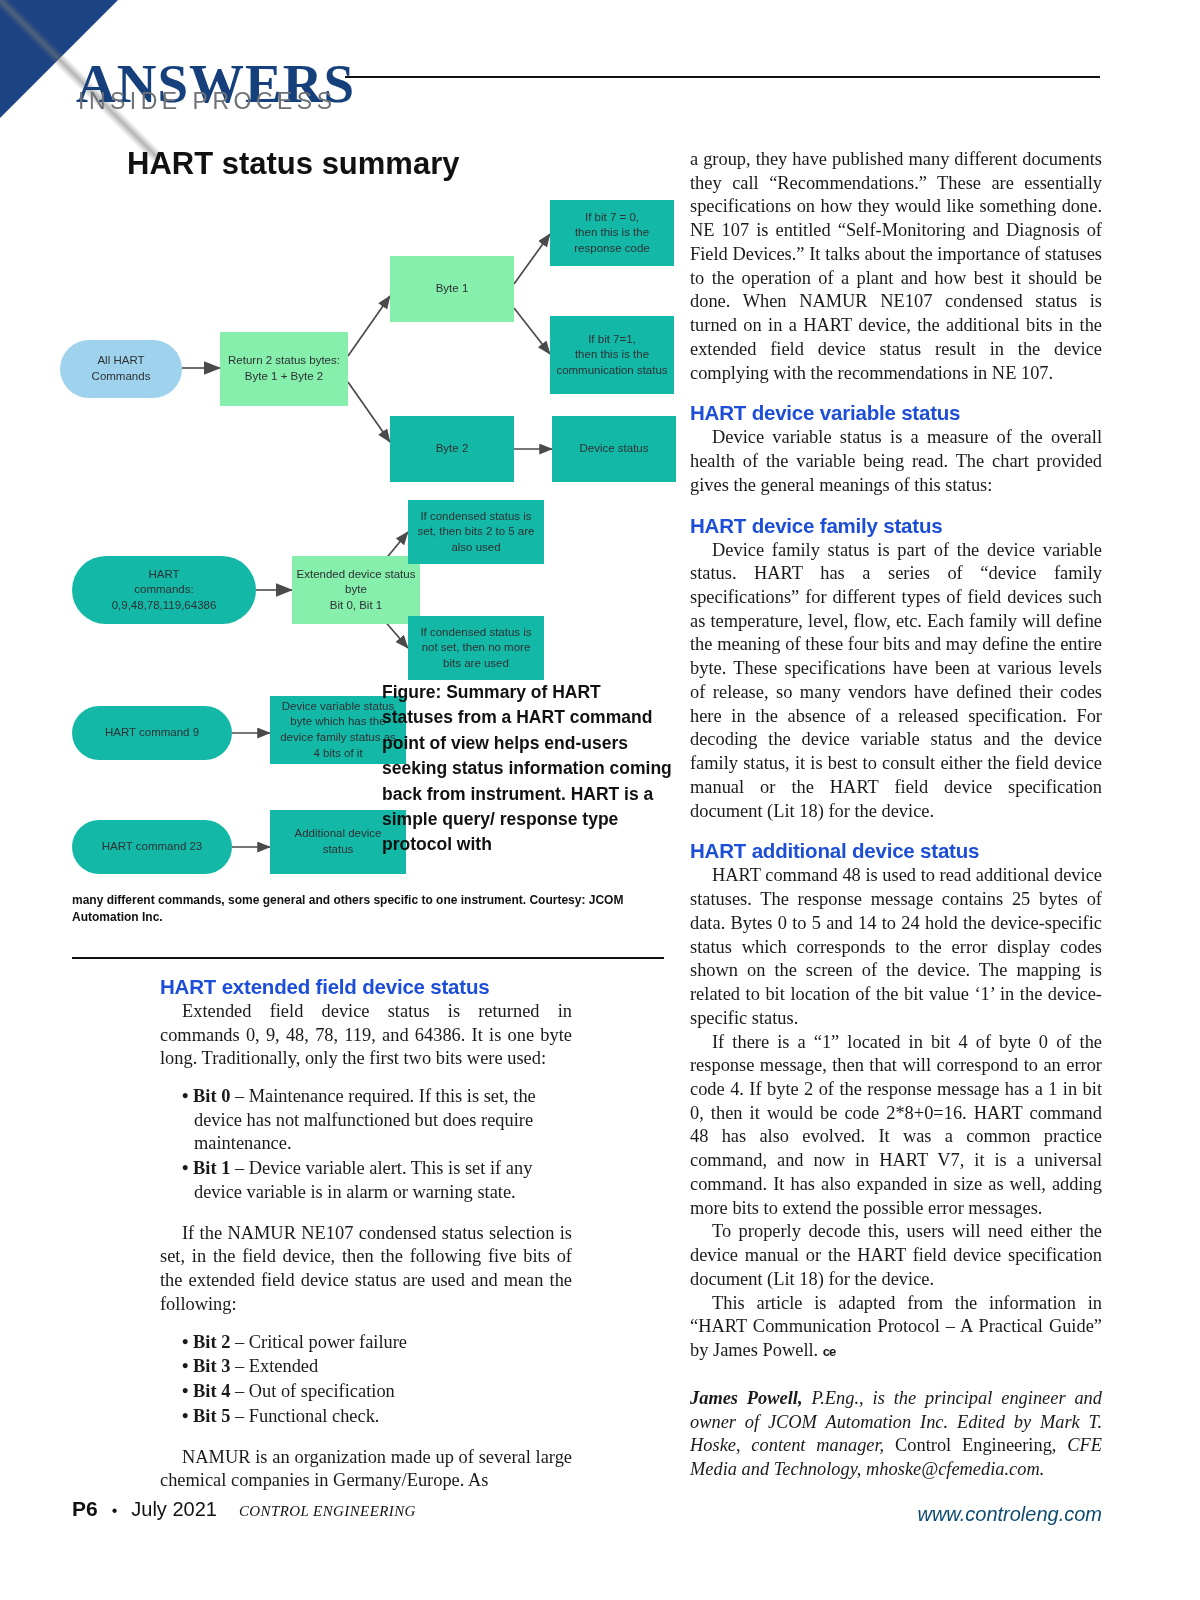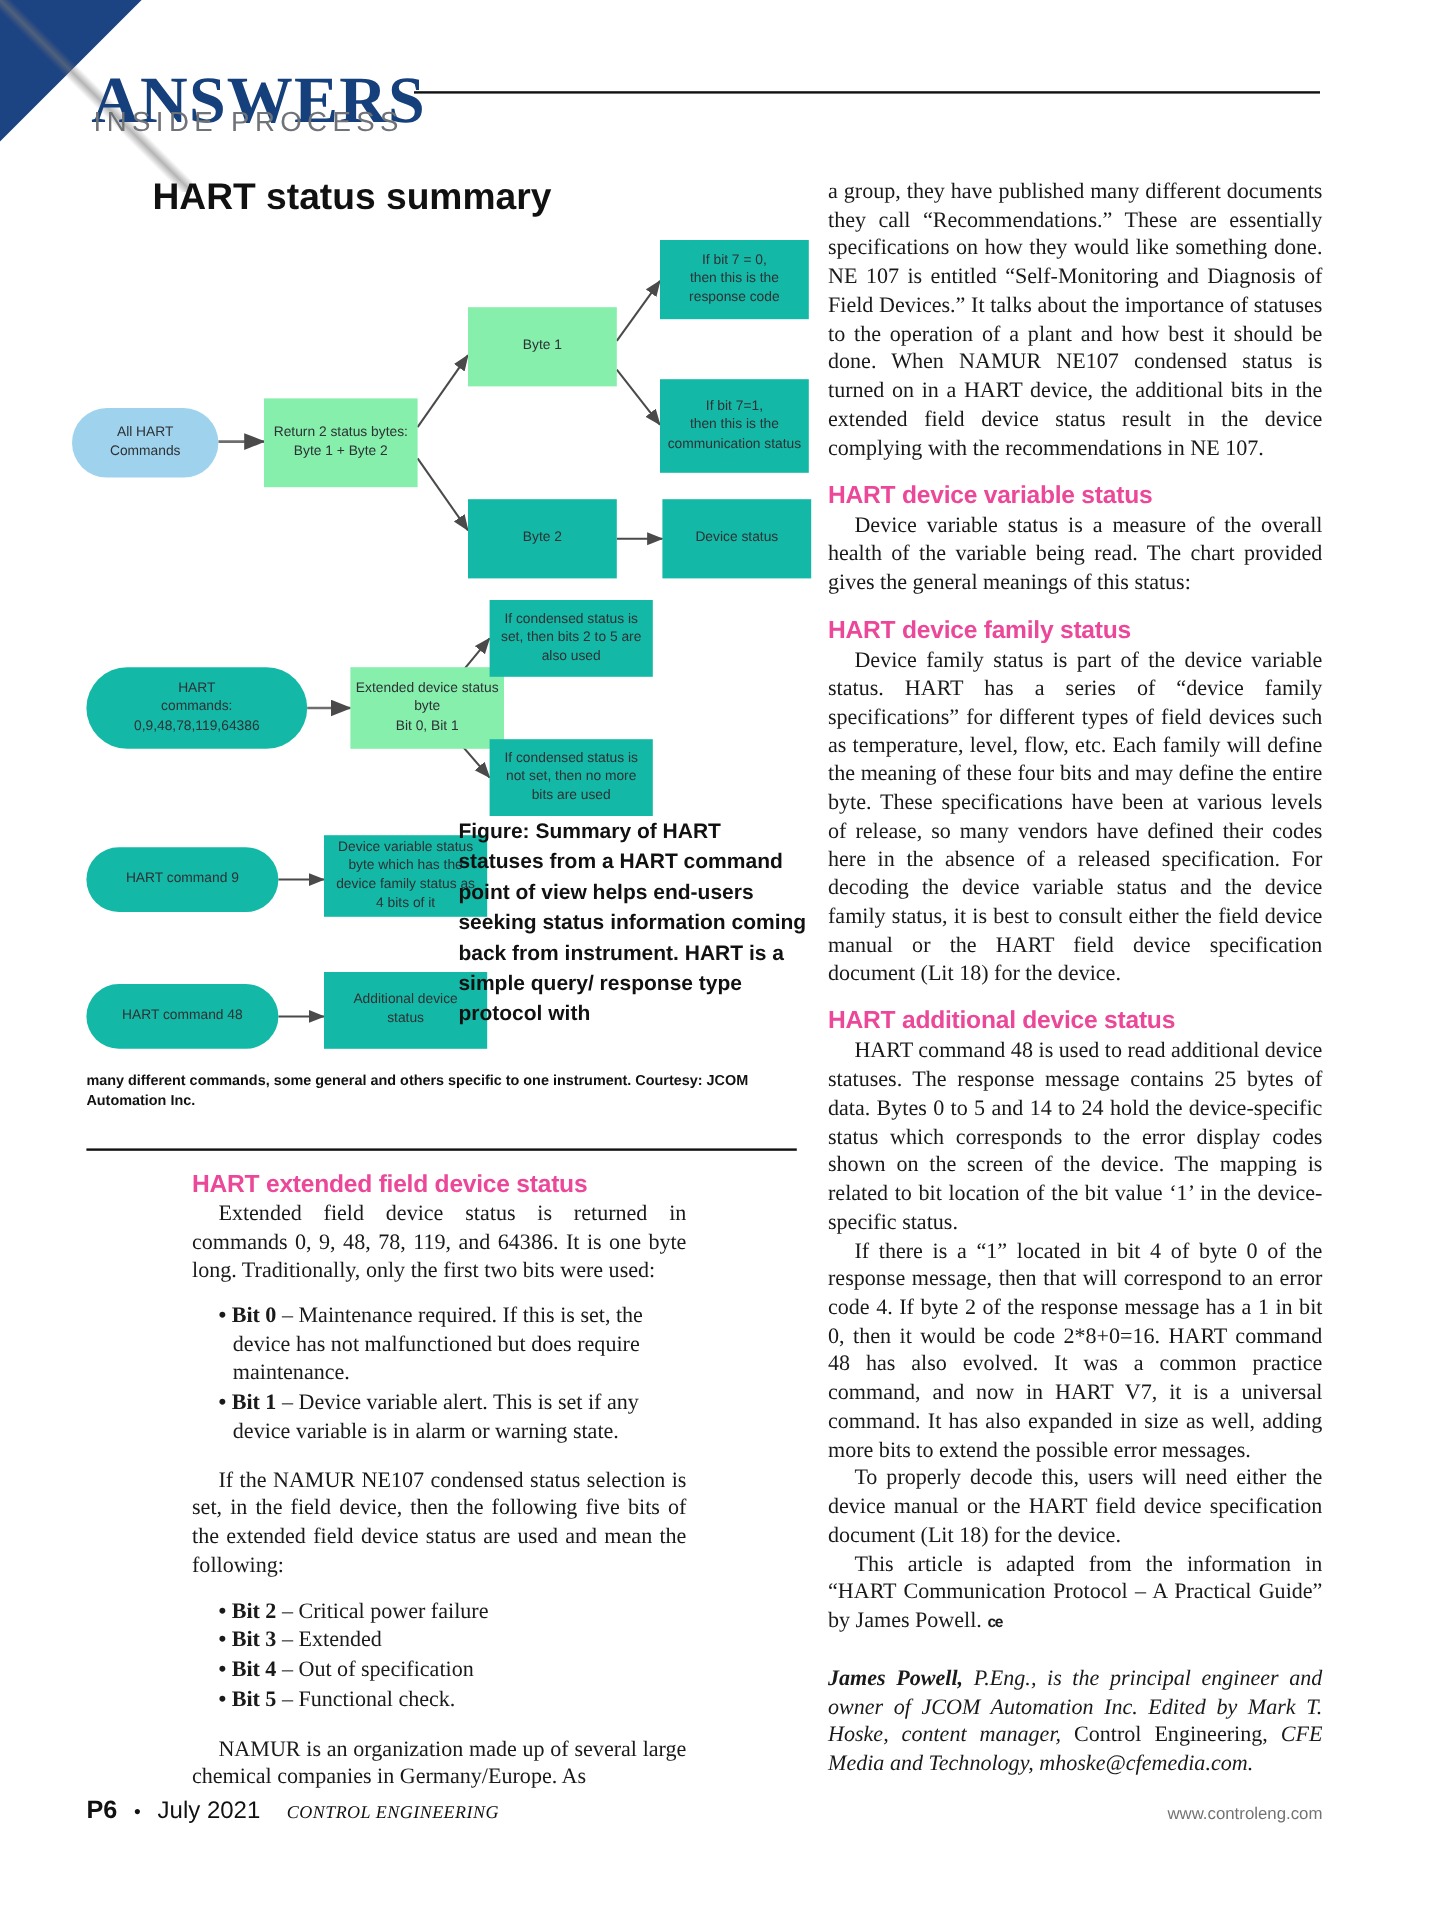--- a/index.html
+++ b/index.html
@@ -84,21 +84,21 @@
   #caption-tail {
     font-family:"Liberation Sans", sans-serif;
     font-weight:bold; font-size:12px; line-height:1.45; color:#111;
     margin-top:4px;
   }
   #caption-rule { height:2px; background:#111; margin:30px 0 0 0; width:592px; }
 
   
   .h2 {
     font-family:"Liberation Sans", sans-serif;
-    font-weight:bold; font-size:20.5px; color:#ec4899;
+    font-weight:bold; font-size:20.5px; color:#1d4ed8;
     margin:16px 0 1px 0;
     letter-spacing:-0.2px;
   }
   .para {
     font-family:"Liberation Serif", serif;
     font-size:18.4px; line-height:1.29;
     text-align:justify;
     text-indent:22px;
     margin:0;
     -webkit-hyphens:auto; hyphens:auto;
@@ -143,21 +143,21 @@
   #foot-dot { font-size:16px; margin:0 14px 0 14px; }
   #foot-date { font-size:20px; }
   #foot-pub {
     font-family:"Liberation Serif", serif;
     font-style:italic; font-size:15px; letter-spacing:0.4px;
     margin-left:22px;
   }
   #footer-right {
     position:absolute; right:0; top:6px;
     font-family:"Liberation Sans", sans-serif;
-    font-size:14px; color:#737373;
+    font-size:20px; color:#0c4a6e;font-style:italic;
   }
 </style>
 </head>
 <body>
 
 <div id="masthead">
   <div id="corner-triangle"></div>
   <div id="corner-shadow"></div>
   <div id="answers-word">ANSWERS</div>
   <div id="masthead-rule"></div>
@@ -219,21 +219,21 @@
     <div class="node orange" style="left:220px; top:368px; width:128px; height:68px;">Extended device status<br>byte<br>Bit 0, Bit 1</div>
 
     <div class="node teal" style="left:336px; top:312px; width:136px; height:64px;">If condensed status is<br>set, then bits 2 to 5 are<br>also used</div>
 
     <div class="node teal" style="left:336px; top:428px; width:136px; height:64px;">If condensed status is<br>not set, then no more<br>bits are used</div>
 
     <div class="node teal oval" style="left:0px; top:518px; width:160px; height:54px;">HART command 9</div>
 
     <div class="node teal" style="left:198px; top:508px; width:136px; height:68px;">Device variable status<br>byte which has the<br>device family status as<br>4 bits of it</div>
 
-    <div class="node teal oval" style="left:0px; top:632px; width:160px; height:54px;">HART command 48</div>
+    <div class="node teal oval" style="left:0px; top:632px; width:160px; height:54px;">HART command 23</div>
 
     <div class="node teal" style="left:198px; top:622px; width:136px; height:64px;">Additional device<br>status</div>
   </div>
 
   <div id="caption-block">
     <div id="caption-float">Figure: Summary of HART statuses from a HART command point of view helps end-users seeking status information coming back from instrument. HART is a simple query/ response type protocol with</div>
     <div id="caption-tail">many different commands, some general and others specific to one instrument. Courtesy: JCOM Automation Inc.</div>
     <div id="caption-rule"></div>
   </div>
 

